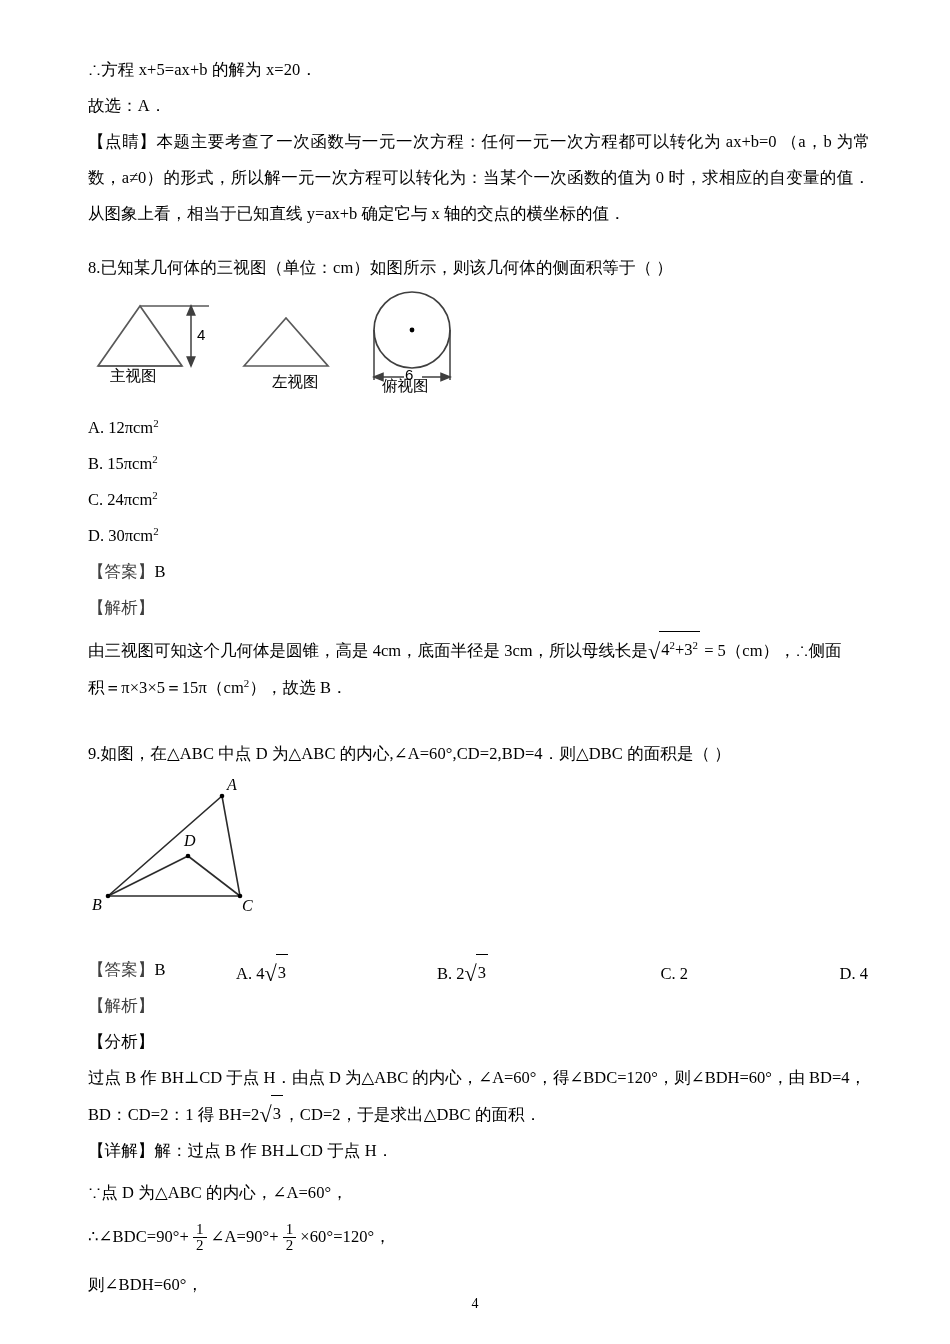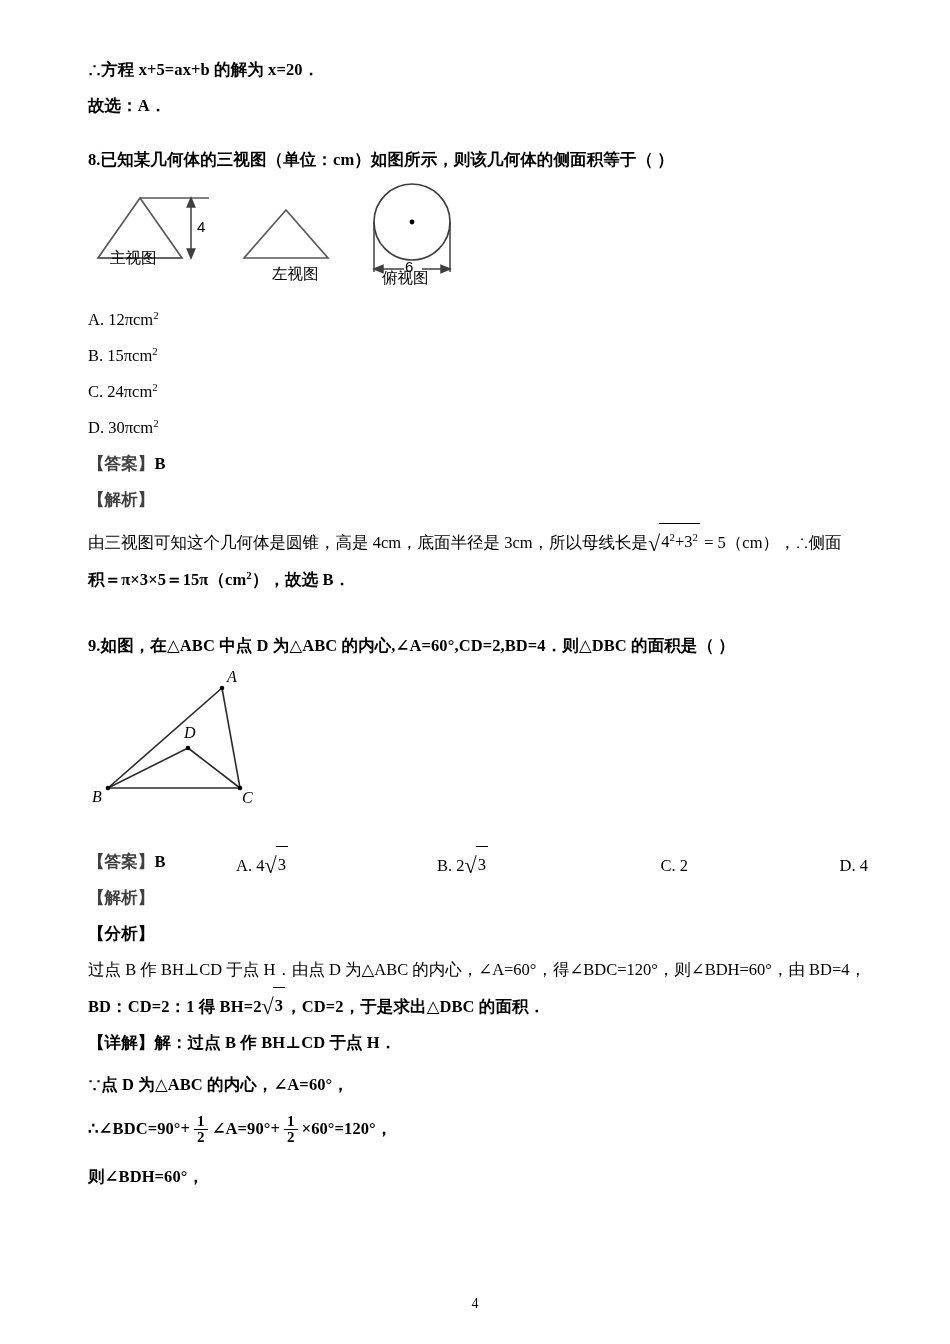--- a/index.html
+++ b/index.html
@@ -25,21 +25,20 @@
     position: absolute;
     left: 88px;
     top: 52px;
     width: 782px;
   }
   .line {
     font-size: 16.5px;
     line-height: 36px;
     white-space: nowrap;
     letter-spacing: 0.1px;
-    font-weight: bold;
   }
   .para {
     font-size: 16.5px;
     line-height: 36px;
     text-align: justify;
     text-justify: inter-ideograph;
   }
   .blue {
     color: #404040;
   }
@@ -134,20 +133,21 @@
   .spacer-md { height: 30px; }
 </style>
 </head>
 <body>
 
 <div class="page">
   <div class="content">
 
     <div class="line">∴方程 x+5=ax+b 的解为 x=20．</div>
     <div class="line">故选：A．</div>
+    <div class="para">【点睛】本题主要考查了一次函数与一元一次方程：任何一元一次方程都可以转化为 ax+b=0 （a，b 为常数，a≠0）的形式，所以解一元一次方程可以转化为：当某个一次函数的值为 0 时，求相应的自变量的值．从图象上看，相当于已知直线 y=ax+b 确定它与 x 轴的交点的横坐标的值．</div>
 
     <div class="line" style="margin-top:18px;">8.已知某几何体的三视图（单位：cm）如图所示，则该几何体的侧面积等于（ ）</div>
 
     <div class="fig8">
       <svg width="400" height="100" viewBox="0 0 400 100" style="position:absolute;left:4px;top:0;">
 
         <g stroke="#595959" stroke-width="1.7" fill="none">
           <path d="M 6 76 L 48 16 L 90 76 Z"></path>
           <line x1="48" y1="16" x2="117" y2="16"></line>
           <line x1="90" y1="76" x2="6" y2="76"></line>
@@ -175,21 +175,21 @@
           <line x1="290" y1="87" x2="312" y2="87"></line>
           <polygon points="282,87 291,83.3 291,90.7"></polygon>
           <line x1="330" y1="87" x2="350" y2="87"></line>
           <polygon points="358,87 349,83.3 349,90.7"></polygon>
         </g>
       </svg>
 
       <span class="viewlabel" style="left:109px;top:36px;font-size:15px;">4</span>
       <span class="viewlabel" style="left:317px;top:76px;font-size:15px;">6</span>
 
-      <span class="viewlabel" style="left:22px;top:66px;">主视图</span>
+      <span class="viewlabel" style="left:22px;top:76px;">主视图</span>
       <span class="viewlabel" style="left:184px;top:82px;">左视图</span>
       <span class="viewlabel" style="left:294px;top:86px;">俯视图</span>
     </div>
 
     <div class="opt">
       <span>A.</span>
       <span>12πcm</span><sup>2</sup>
     </div>
     <div class="opt">
       <span>B.</span>

